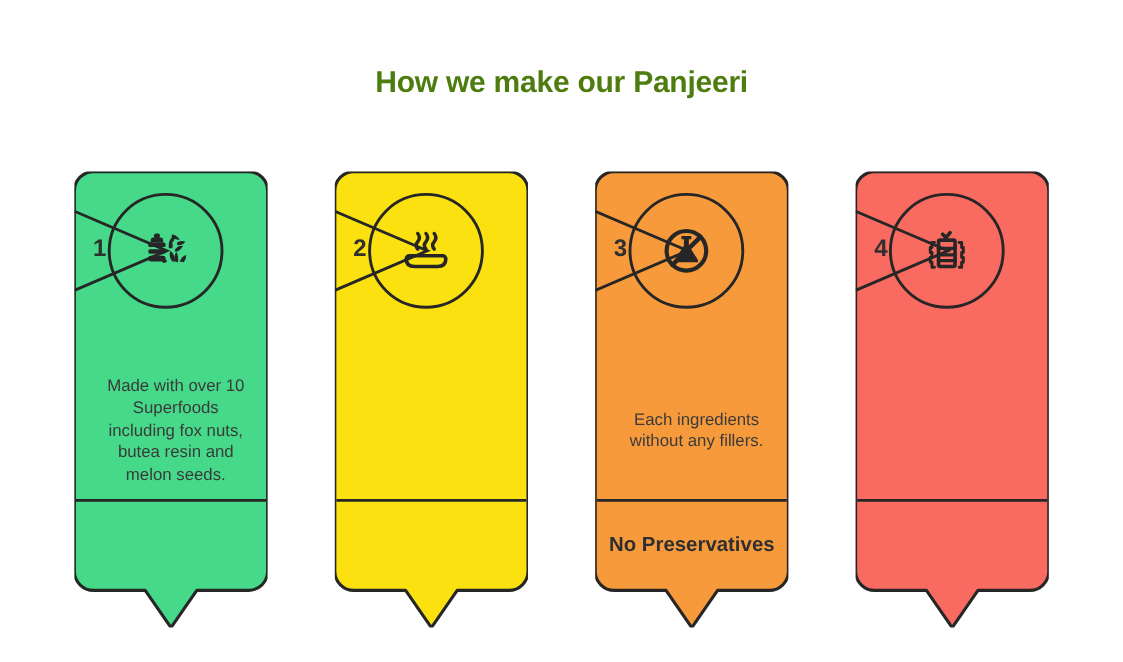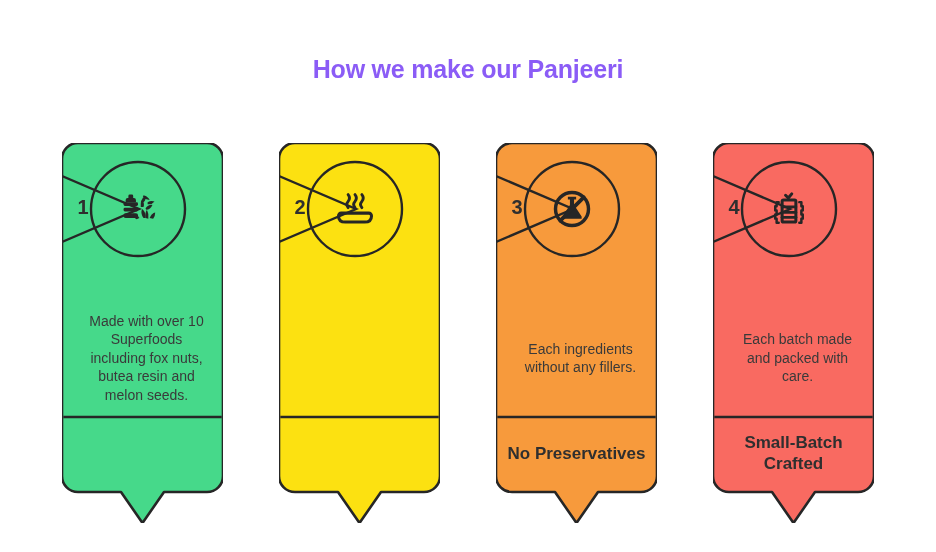--- a/index.html
+++ b/index.html
@@ -16,21 +16,21 @@
   }
 
   .page-title {
     position: absolute;
     top: 55px;
     left: 0;
     width: 936px;
     text-align: center;
     font-size: 25px;
     font-weight: bold;
-    color: #8b5cf6;
+    color: #4d7c0f;
     letter-spacing: -0.2px;
   }
 
   .cards {
     position: absolute;
     top: 143px;
     left: 62px;
     width: 812px;
     height: 380px;
     display: flex;
@@ -202,17 +202,15 @@
       <svg viewBox="0 0 64 64" fill="none" stroke="#262626" stroke-width="4" stroke-linecap="round" stroke-linejoin="round">
         <rect x="22" y="19" width="20" height="32" rx="2" stroke-width="4.4"></rect>
         <line x1="22" y1="29" x2="42" y2="29"></line>
         <line x1="22" y1="37" x2="42" y2="37"></line>
         <line x1="22" y1="44" x2="42" y2="44"></line>
         <path d="M17 22 h-3 v6 h-2 v6 h2 v6 h-2 v6 h2 v6 h3" stroke-width="3.6"></path>
         <path d="M47 22 h3 v6 h2 v6 h-2 v6 h2 v6 h-2 v6 h-3" stroke-width="3.6"></path>
         <path d="M27 12 l4 4 l5 -6" stroke-width="4.4"></path>
       </svg>
     </div>
-    <div class="card-desc">Each batch made and packed with care.</div>
-    <div class="card-title">Small-Batch Crafted</div>
   </div>
 
 </div>
 
 </body></html>

